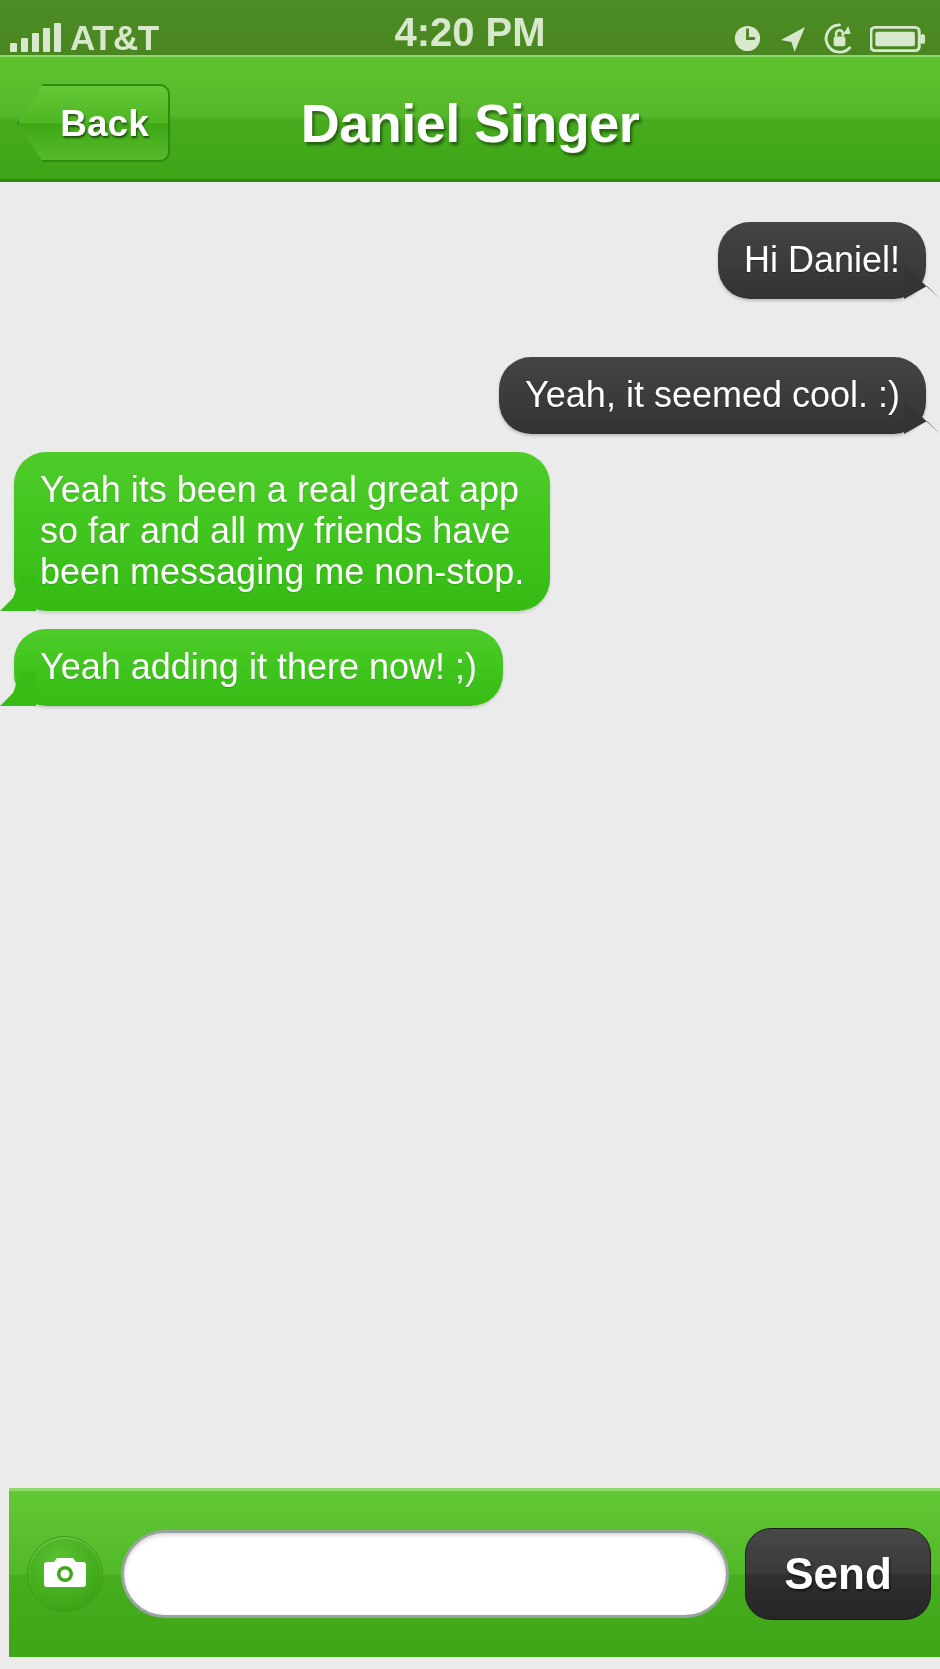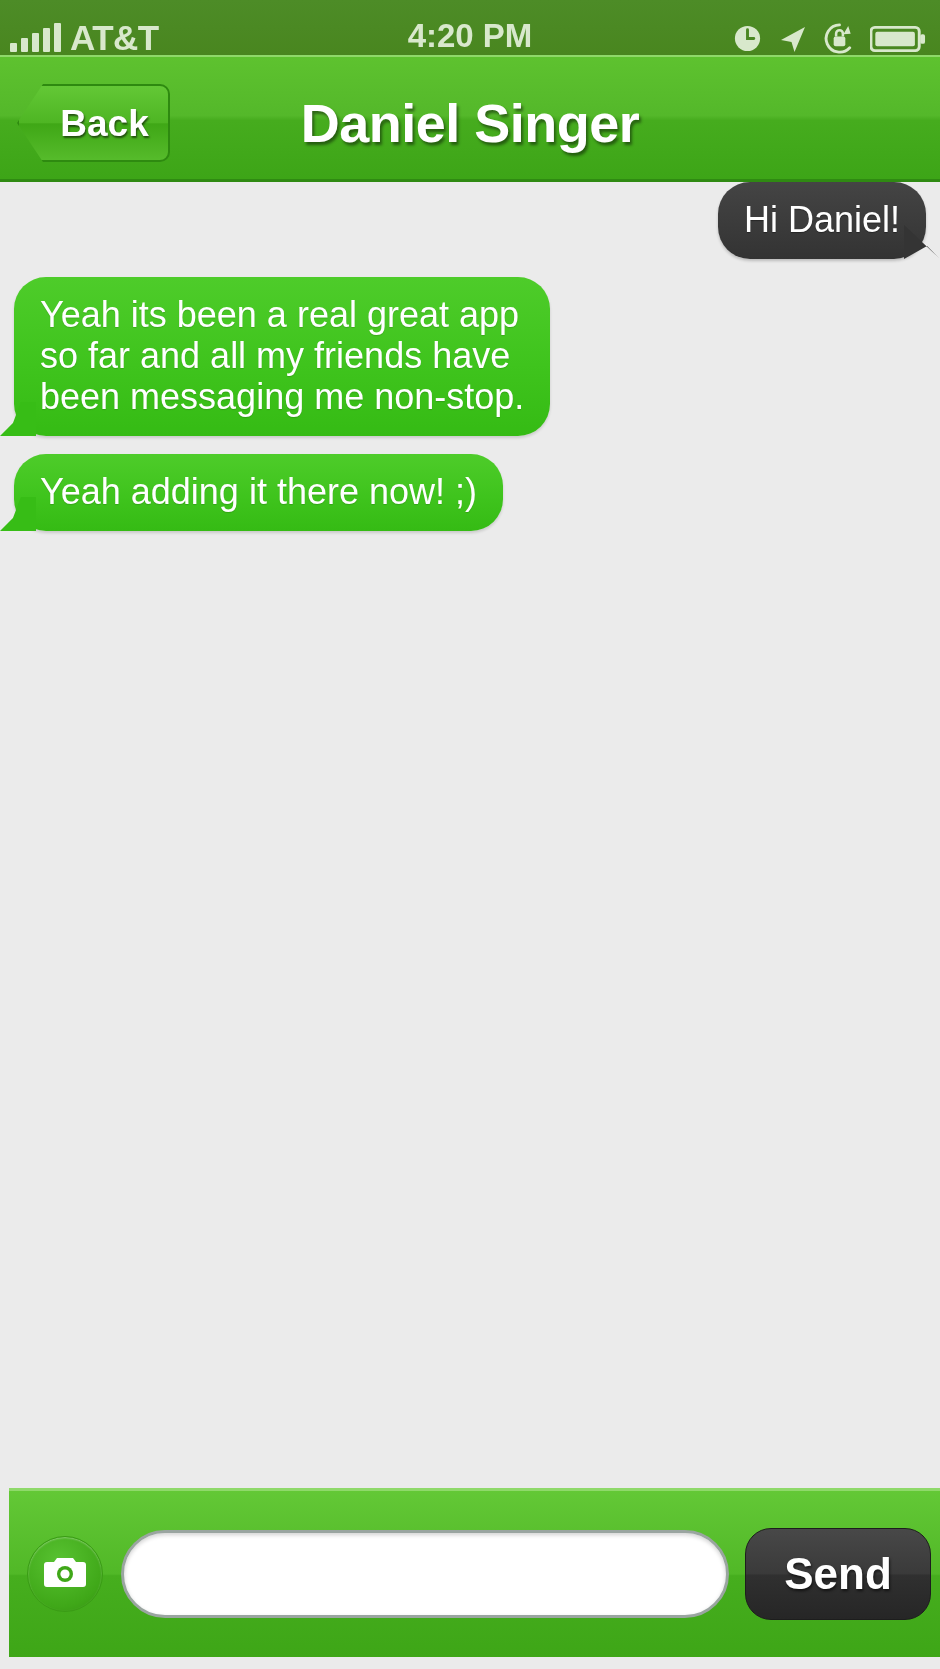--- a/index.html
+++ b/index.html
@@ -56,21 +56,21 @@
     font-size: 35px;
     font-weight: bold;
     letter-spacing: -0.5px;
     line-height: 1;
   }
   #status-time {
     position: absolute;
     left: 0; right: 0;
     text-align: center;
     color: #d8e8cc;
-    font-size: 33px;
+    font-size: 40px;
     font-weight: bold;
     letter-spacing: 0px;
     pointer-events: none;
   }
   .sb-right {
     margin-left: auto;
     display: flex;
     align-items: center;
     gap: 14px;
     position: relative;
@@ -154,20 +154,21 @@
   }
   .bubble.incoming {
     background: linear-gradient(#4ecc2a 0%, #3fc41d 55%, #35bb14 100%);
     box-shadow: 0 2px 3px rgba(0,0,0,0.14);
     text-shadow: 0 1px 1px rgba(0,0,0,0.15);
   }
   .bubble.outgoing {
     background: linear-gradient(#444444 0%, #3b3b3b 55%, #333333 100%);
     box-shadow: 0 2px 3px rgba(0,0,0,0.20);
     text-shadow: 0 1px 1px rgba(0,0,0,0.35);
+    margin-top: 40px;
   }
   
   .bubble.incoming::after {
     content: "";
     position: absolute;
     left: -14px;
     bottom: 0px;
     width: 36px;
     height: 34px;
     background: #37bd16;
@@ -296,20 +297,23 @@
   <div id="nav-bar">
     <div id="nav-title">Daniel Singer</div>
     <div id="back-button">
       <span id="back-button-label">Back</span>
     </div>
   </div>
 
   <div id="chat-area">
       <div class="msg-row outgoing">
         <div class="bubble outgoing">Hi Daniel!</div>
+      </div>
+      <div class="msg-row outgoing">
+        <div class="bubble outgoing">Yeah, it seemed cool. :)</div>
       </div>
       <div class="msg-row incoming">
         <div class="bubble incoming">Yeah its been a real great app
 so far and all my friends have
 been messaging me non-stop.</div>
       </div>
       <div class="msg-row incoming">
         <div class="bubble incoming">Yeah adding it there now! ;)</div>
       </div>
     </div>

